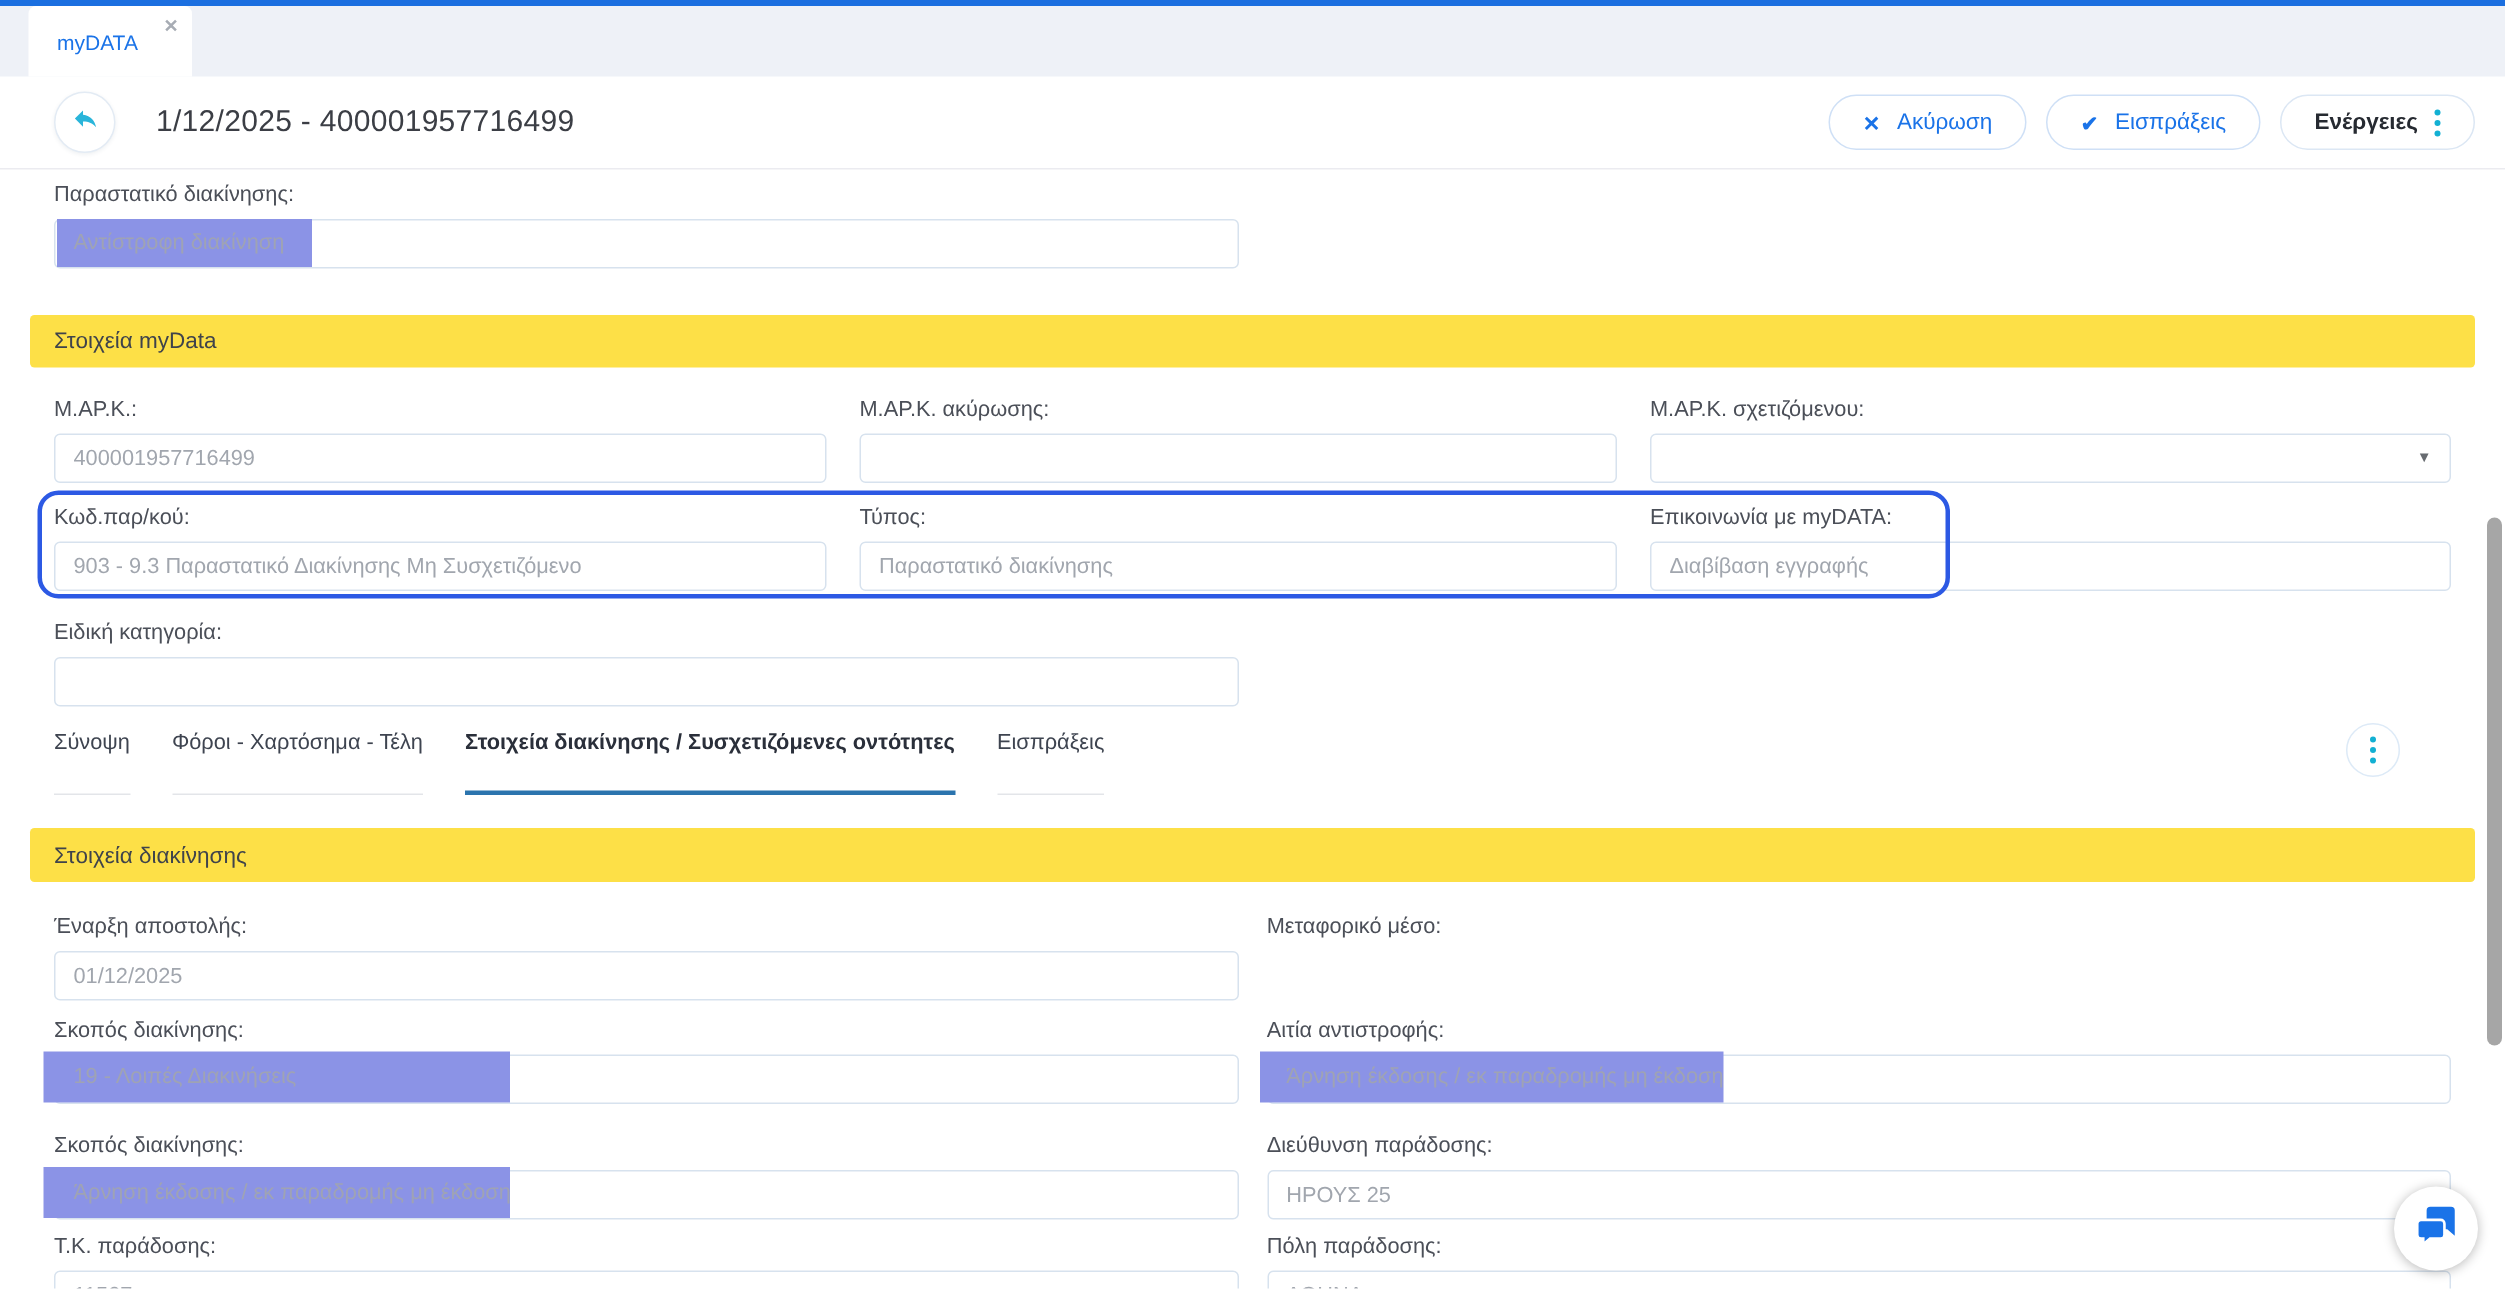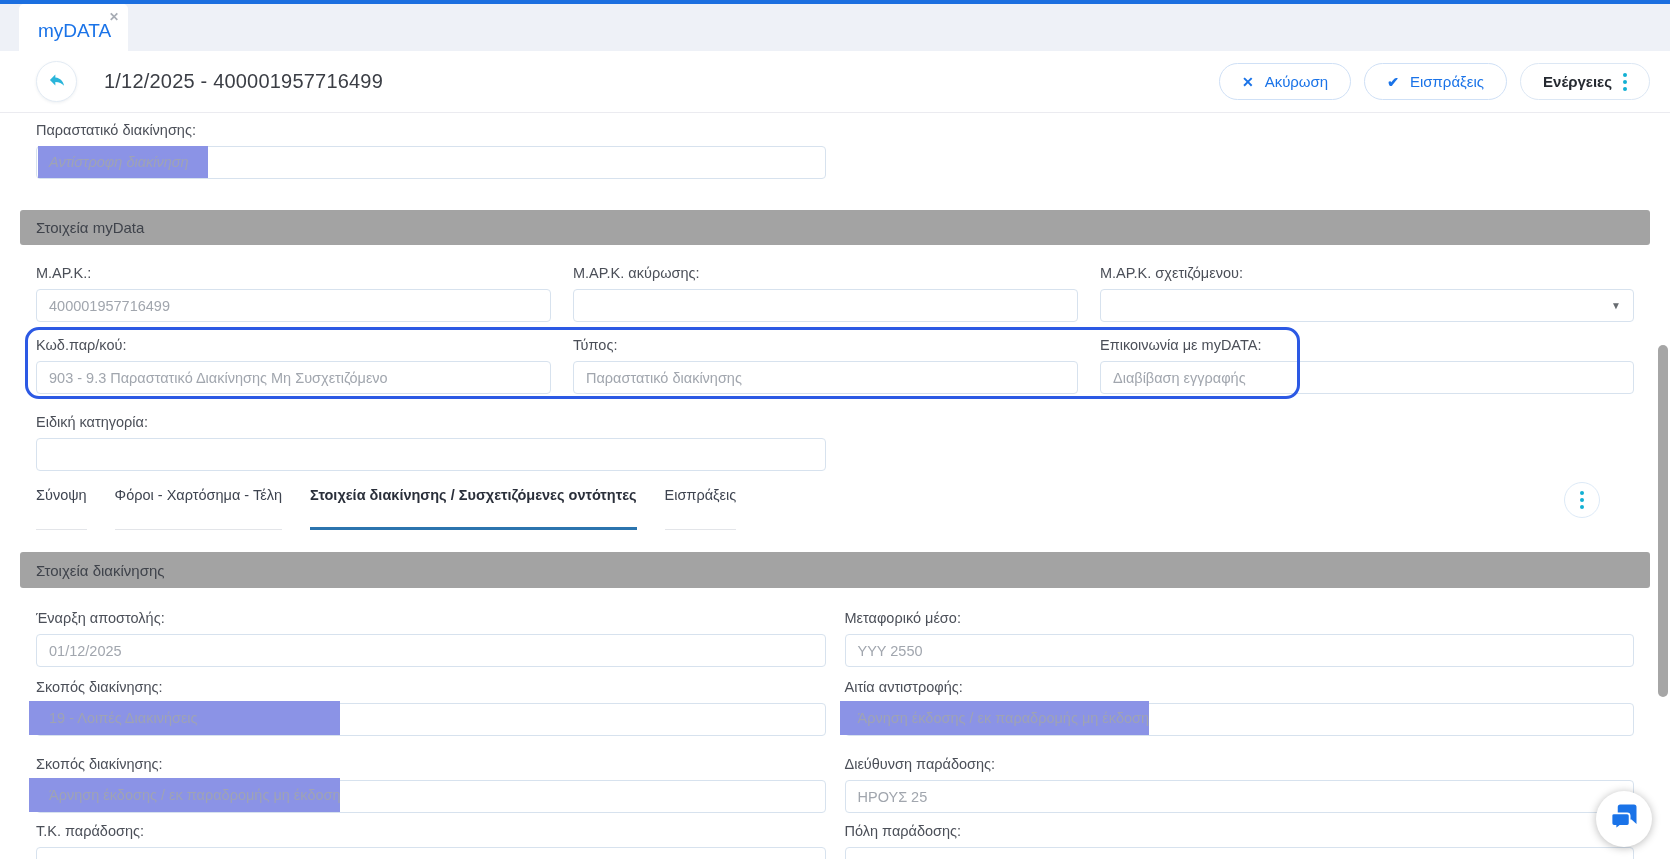--- a/index.html
+++ b/index.html
@@ -9,21 +9,21 @@
     background:#fff; position:relative; overflow:hidden;
   }
   
   .topbar { height:4px; background:#1b6fe0; }
   .tabstrip { height:47px; background:#eef1f7; position:relative; }
   .browser-tab {
     position:absolute; left:19px; top:0; width:109px; height:47px;
     background:#fff; border-radius:5px 5px 0 0;
   }
   .browser-tab .tab-label {
-    position:absolute; left:19px; top:16px; font-size:19px; color:#1a73e8;
+    position:absolute; left:19px; top:16px; font-size:14px; color:#1a73e8;
   }
   .browser-tab .tab-close {
     position:absolute; top:7px; right:9px; font-size:12px; color:#a7acb4; font-weight:bold;
     line-height:1;
   }
   
   .page-header {
     height:62px; background:#fff; display:flex; align-items:center;
     padding:0 20px 0 36px; border-bottom:1px solid #ebebf0;
   }
@@ -50,25 +50,25 @@
   .input {
     height:33px; border:1px solid #d7e2ee; border-radius:4px; background:#fff;
     display:flex; align-items:center; padding:0 12px; font-size:14.5px; color:#a1a6ae;
     position:relative; white-space:nowrap; overflow:visible;
   }
   .w790 { width:790px; }
   .sel {
     position:absolute; top:-3px; height:34px; background:#8b93e6; color:#9fa3b4;
     display:flex; align-items:center; z-index:1; white-space:nowrap;
   }
-  .sel-a { left:1px; top:-1px; height:32px; width:170px; padding-left:11px;font-style:italic; }
+  .sel-a { left:1px; top:-1px; height:32px; width:170px; padding-left:11px; }
   .sel-b { left:-8px; width:311px; padding-left:20px; }
   .sel-c { left:-6px; width:309px; padding-left:18px; }
   .section-bar {
-    height:35px; background:#a3a3a3; border-radius:3px; display:flex; align-items:center;
+    height:35px; background:#fde047; border-radius:3px; display:flex; align-items:center;
     padding:0 16px; font-size:15px; color:#3f434b;
   }
   .grid3 { display:grid; grid-template-columns:515px 505px 1fr; column-gap:22px; }
   .grid2 { display:grid; grid-template-columns:1fr 1fr; column-gap:19px; }
   .row-a { margin-top:9px; }
   .sec1 { margin-top:31px; }
   .mydata-r1 { margin-top:20px; }
   .ring-wrap { position:relative; margin-top:15px; }
   .focus-ring {
     position:absolute; left:5px; top:-10px; width:1275px; height:72px;
@@ -231,23 +231,20 @@
 
   <div class="frow grid2 row-c">
     <div>
       <div class="field-label">Έναρξη αποστολής:</div>
       <div class="input">
         <span>01/12/2025</span>
       </div>
     </div>
     <div>
       <div class="field-label">Μεταφορικό μέσο:</div>
-      <div class="input">
-        <span>ΥΥΥ 2550</span>
-      </div>
     </div>
   </div>
 
   <div class="frow grid2 row-d">
     <div>
       <div class="field-label">Σκοπός διακίνησης:</div>
       <div class="input">
         <span class="sel sel-b">19 - Λοιπές Διακινήσεις</span>
       </div>
     </div>

